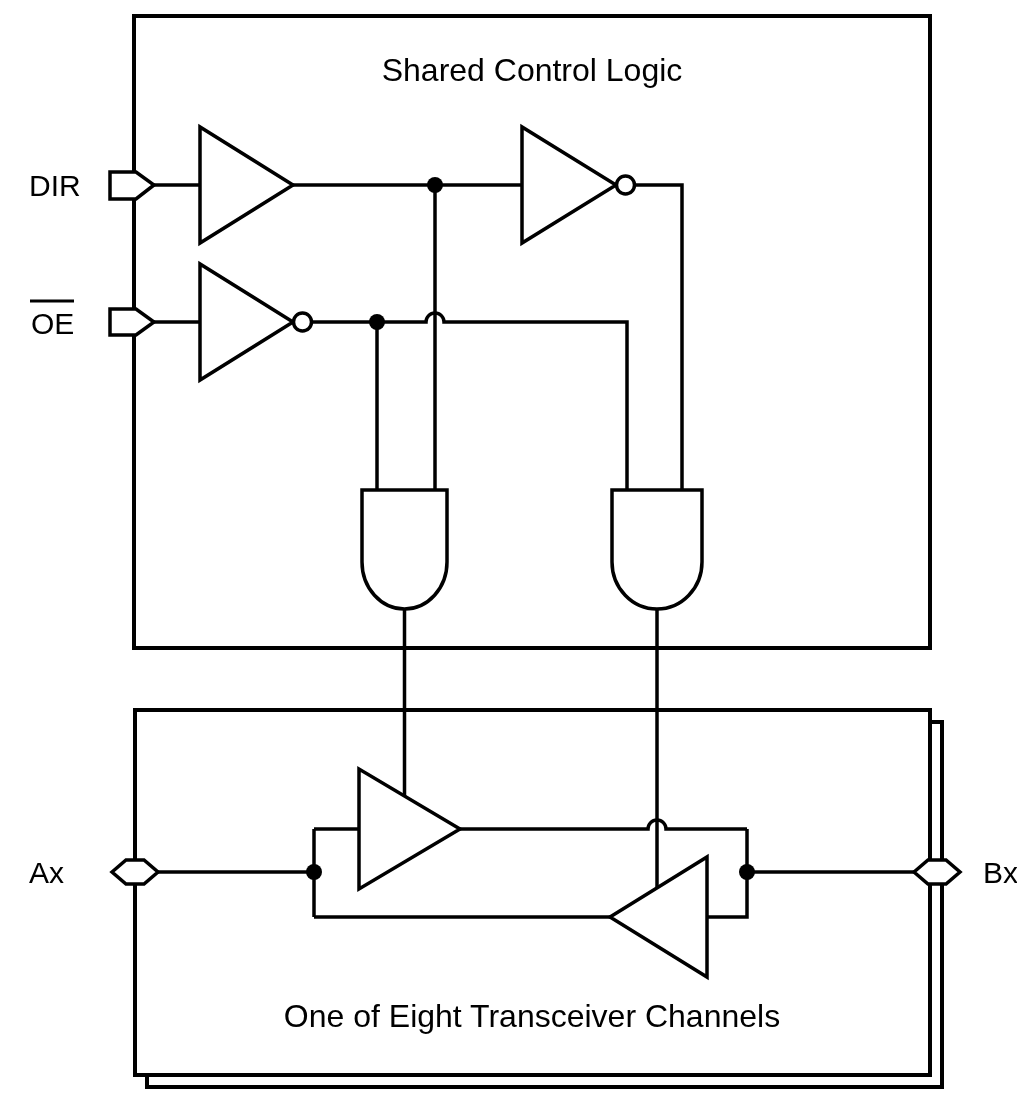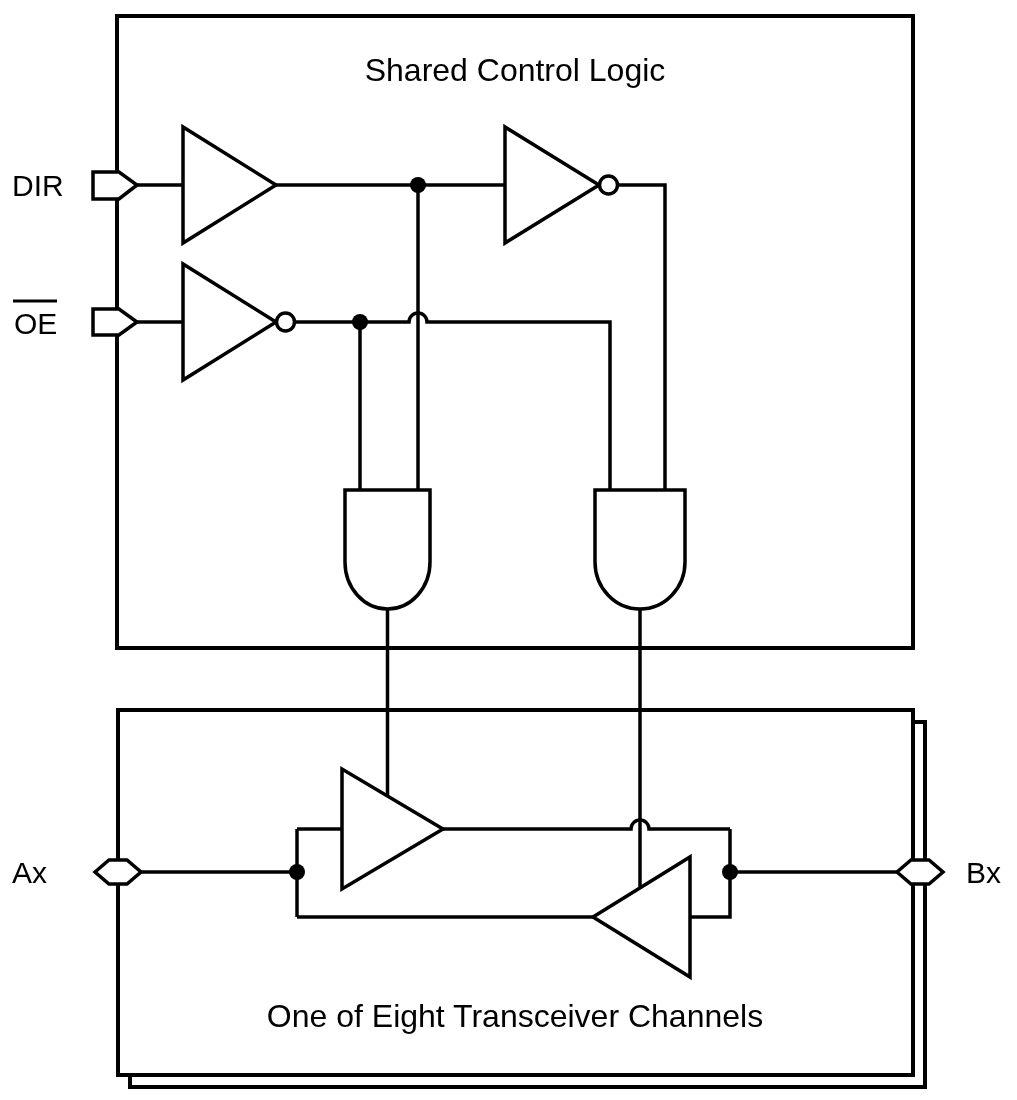--- a/index.html
+++ b/index.html
@@ -1,17 +1,17 @@
 <!DOCTYPE html>
 <html style="--line: #000000; --bg: #ffffff;"><head>
 <meta charset="utf-8">
 <style>
   :root { --line:#000000; --bg:#ffffff; }
   html,body { margin:0; padding:0; background:var(--bg); }
-  .stage { width:815px; height:1100px; position:relative; background:var(--bg); }
+  .stage { width:815px; height:1100px; position:relative; background:var(--bg);margin-left:17px; }
   svg { display:block; }
   .box  { fill:var(--bg); stroke:var(--line); stroke-width:4; }
   .wire { fill:none; stroke:var(--line); stroke-width:3.5; stroke-linecap:butt; }
   .part { fill:var(--bg); stroke:var(--line); stroke-width:3.5; stroke-linejoin:miter; }
   .dot  { fill:var(--line); stroke:none; }
   .lbl  { font-family:"Liberation Sans", sans-serif; fill:var(--line); }
   .title { font-size:32px; }
   .pinlbl { font-size:30px; }
   .overline { stroke:var(--line); stroke-width:3; }
 </style>

